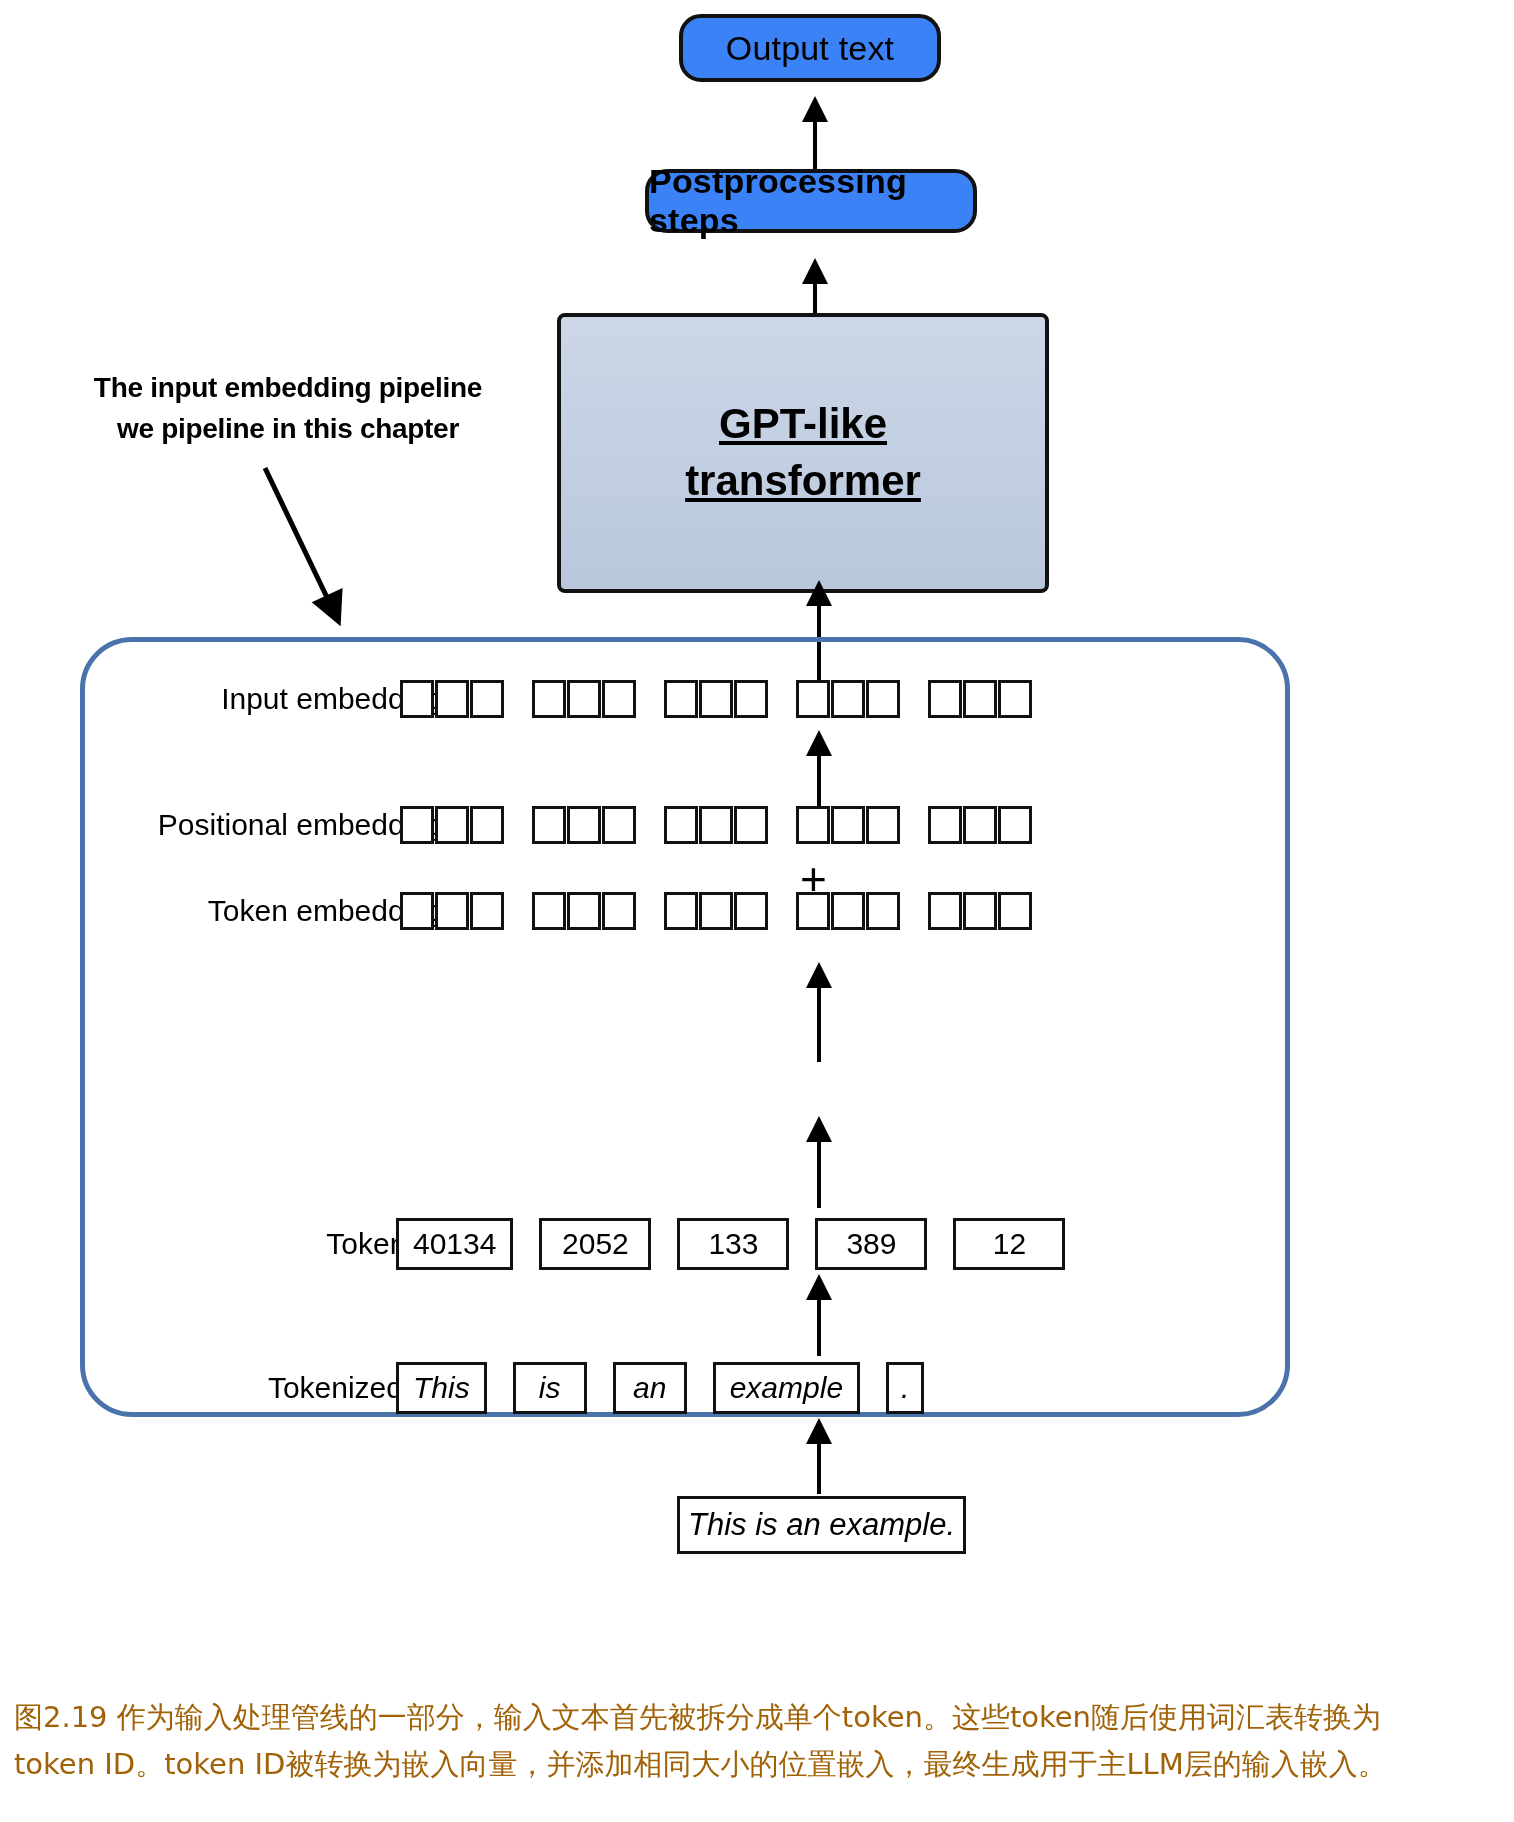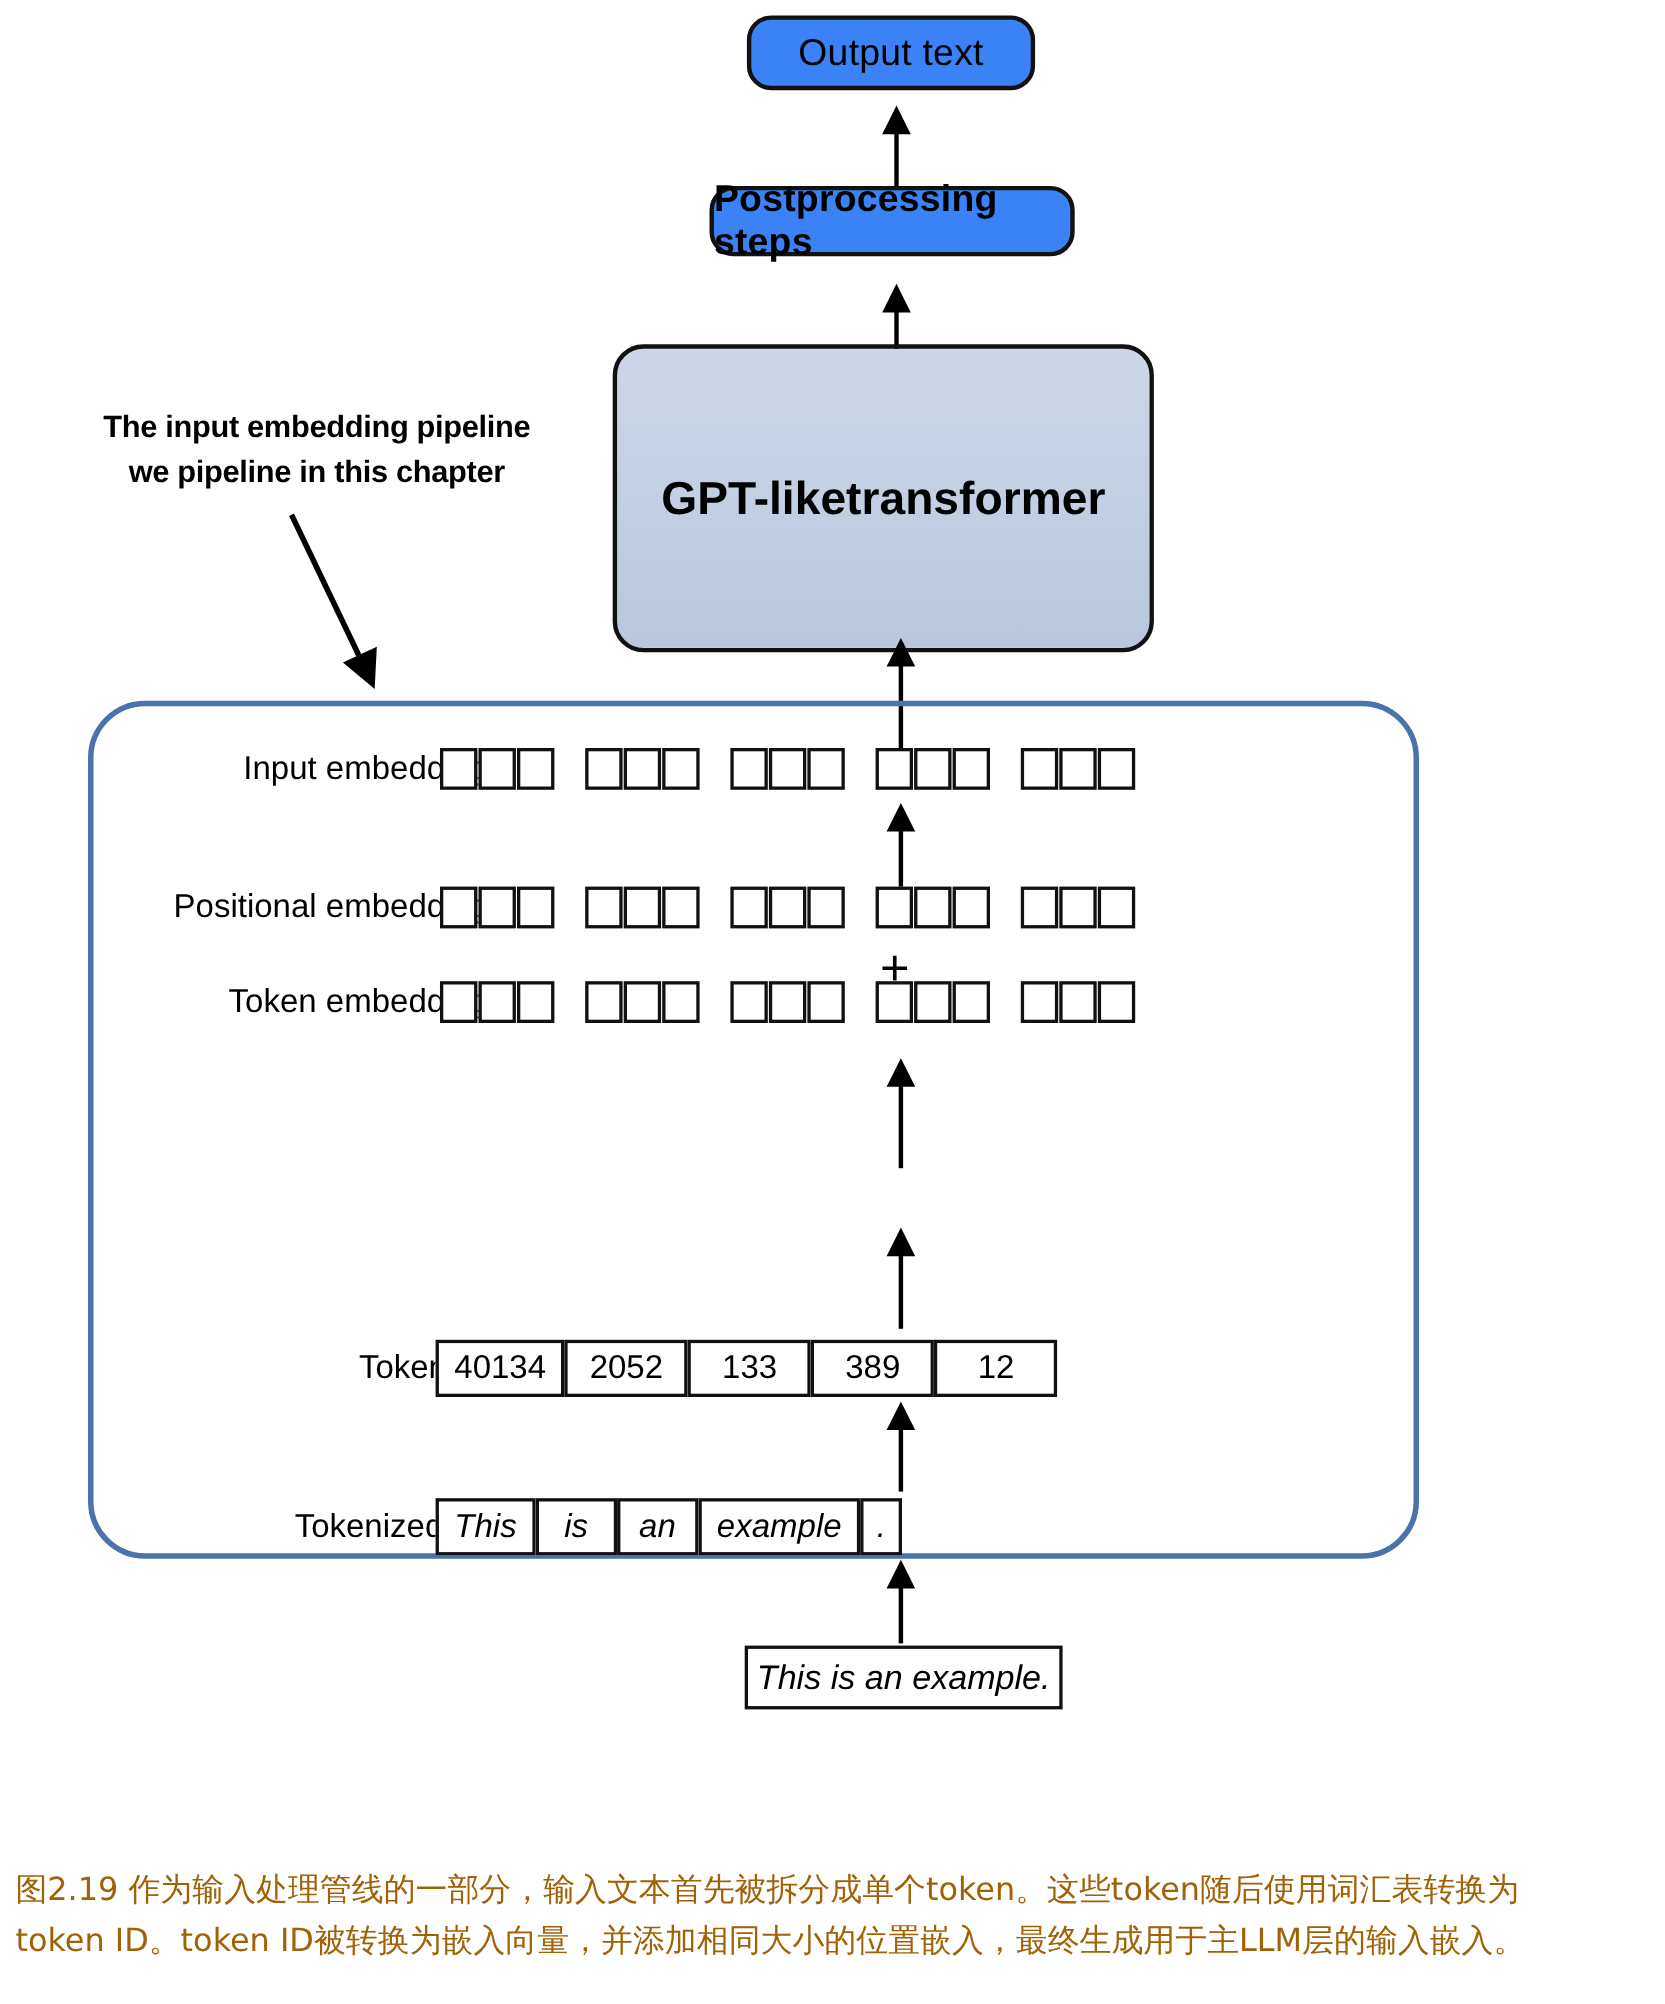--- a/index.html
+++ b/index.html
@@ -33,31 +33,32 @@
     letter-spacing: 0.2px;
   }
   #output-text-box { left: 679px; top: 14px; width: 262px; height: 68px; }
   #postprocessing-box { left: 645px; top: 169px; width: 332px; height: 64px; font-weight: bold; }
 
   #gpt-box {
     position: absolute;
     left: 557px; top: 313px;
     width: 492px; height: 280px;
     border: 4px solid #111;
-    border-radius: 28px;
+    border-radius: 8px;
     background: linear-gradient(180deg, #ccd6e6 0%, #c2cfe2 55%, #b9c7dc 100%);
     box-sizing: border-box;
     display: flex;
-    flex-direction: row;
+    flex-direction: column;
     align-items: center;
     justify-content: center;
     font-weight: bold;
     font-size: 42px;
     line-height: 1.35;
     text-align: center;
+    text-decoration: underline;
   }
   #gpt-box .line { display: block; }
 
   
   .arrow-up {
     position: absolute;
     width: 26px;
   }
   .arrow-up .shaft {
     position: absolute;
@@ -152,20 +153,21 @@
     left: 0;
     width: 1210px;
     height: 52px;
   }
   .vboxes {
     position: absolute;
     left: 396px;
     top: 0;
     display: flex;
     align-items: center;
+    gap: 26px;
     height: 52px;
   }
   .vbox {
     border: 3px solid #111;
     background: #fff;
     box-sizing: border-box;
     height: 52px;
     display: flex;
     align-items: center;
     justify-content: center;

